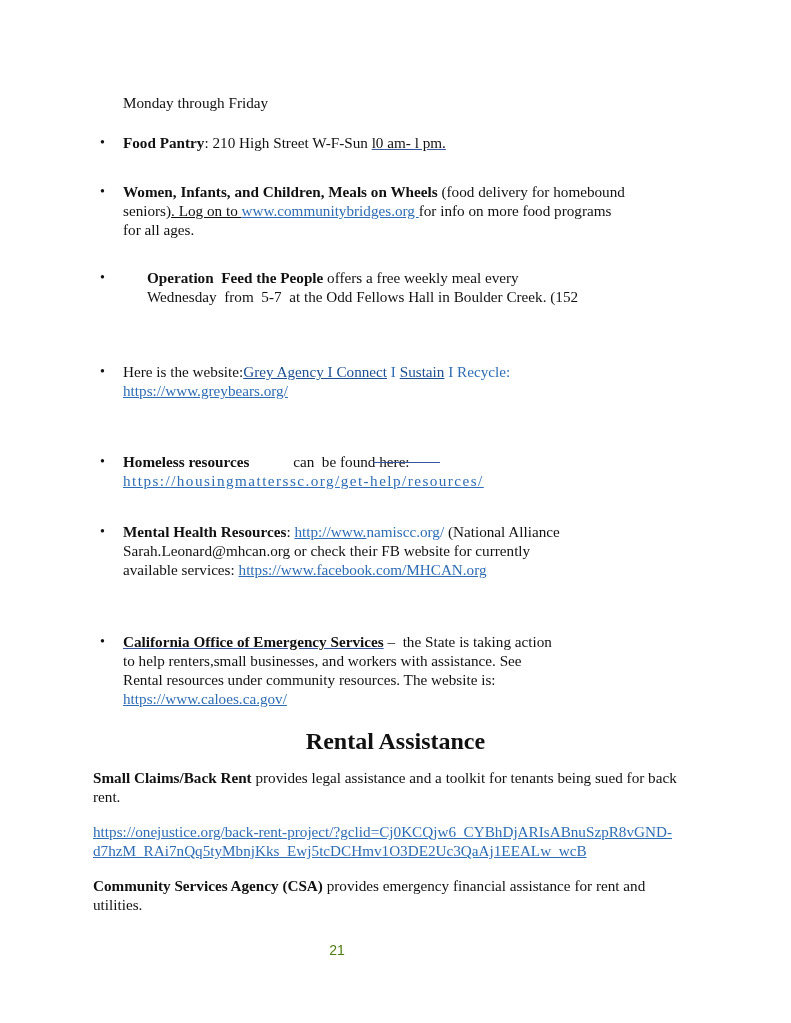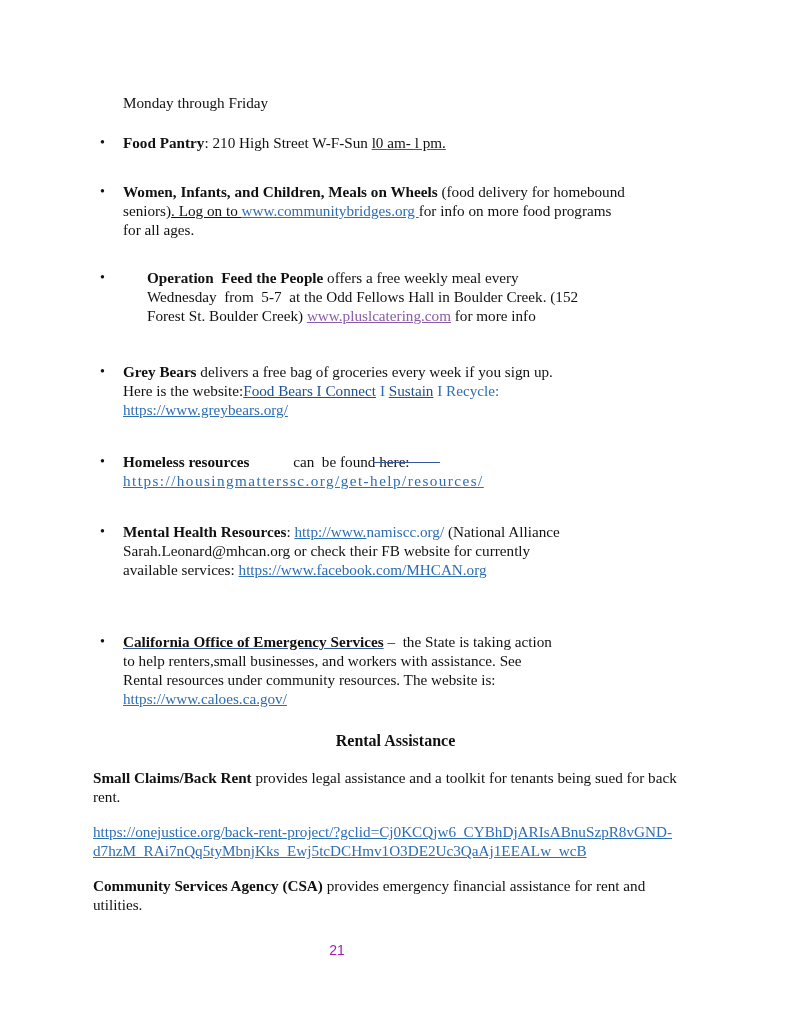--- a/index.html
+++ b/index.html
@@ -18,25 +18,25 @@
     a.link.visited { color: #8a5ca8; text-decoration-color: #8a5ca8; }
     a.link.dark { color: #1d4f91; text-decoration-color: #1d4f91; }
     .ul-blue { text-decoration: underline; text-decoration-color: #3555a0; }
     .ul-black { text-decoration: underline; }
     .strike-here { position: relative; }
     .strike-here::after {
       content: ""; position: absolute; left: -2px; right: -30px; top: 9px; height: 1px; background: #3555a0;
     }
     .spaced { letter-spacing: 1.45px; }
     .heading { position: absolute; left: 0; width: 791px; text-align: center; top: 730px;
-      font-weight: bold; font-size: 16px; line-height: 22px; }
+      font-weight: bold; font-size: 24px; line-height: 22px; }
     .para { position: absolute; left: 93px; width: 620px; line-height: 19px; }
     .para .l { display: block; white-space: nowrap; height: 19px; }
     .pagenum { position: absolute; left: 0; width: 674px; text-align: center; top: 942px;
-      font-family: "Liberation Sans", "DejaVu Sans", sans-serif; font-size: 14px; color: #a21caf; }
+      font-family: "Liberation Sans", "DejaVu Sans", sans-serif; font-size: 14px; color: #4d7c0f; }
   </style>
 </head>
 <body>
 
 <div class="page">
 
   <div class="line" style="left:123px; top:93px;">Monday through Friday</div>
 
   <span class="bullet" style="top:133px;">•</span>
   <div class="item" style="top:133px;">
@@ -49,27 +49,25 @@
   <div class="item" style="top:182px;">
     <span class="l"><b>Women, Infants, and Children, Meals on Wheels</b><span> (food delivery for homebound</span></span>
     <span class="l"><span>seniors)</span><span class="ul-black">. Log on to </span><a class="link">www.communitybridges.org </a><span>for info on more food programs</span></span>
     <span class="l">for all ages.</span>
   </div>
 
   <span class="bullet" style="top:268px;">•</span>
   <div class="item" style="top:268px;margin-left:24px;">
     <span class="l"><b style="white-space:pre;">Operation  Feed the People</b><span> offers a free weekly meal every</span></span>
     <span class="l" style="white-space:pre;">Wednesday  from  5-7  at the Odd Fellows Hall in Boulder Creek. (152</span>
-    <span class="l"><span>Forest St. Boulder Creek) </span><a class="link visited">www.pluslcatering.com</a><span> for more info</span></span>
   </div>
 
   <span class="bullet" style="top:362px;">•</span>
   <div class="item" style="top:362px;">
-    <span class="l"><b>Grey Bears</b><span> delivers a free bag of groceries every week if you sign up.</span></span>
-    <span class="l"><span>Here is the website:</span><a class="link dark">Food Bears I Connect</a><span style="color:#2e6db4;"> I </span><a class="link dark">Sustain</a><span style="color:#2e6db4;"> I Recycle:</span></span>
+    <span class="l"><span>Here is the website:</span><a class="link dark">Grey Agency I Connect</a><span style="color:#2e6db4;"> I </span><a class="link dark">Sustain</a><span style="color:#2e6db4;"> I Recycle:</span></span>
     <span class="l"><a class="link">https://www.greybears.org/</a></span>
   </div>
 
   <span class="bullet" style="top:452px;">•</span>
   <div class="item" style="top:452px;">
     <span class="l"><b>Homeless resources</b><span style="white-space:pre;margin-left:40px;"> can  be found</span><span class="strike-here"> here:</span></span>
     <span class="l"><a class="link spaced">https://housingmatterssc.org/get-help/resources/</a></span>
   </div>
 
   <span class="bullet" style="top:522px;">•</span>

